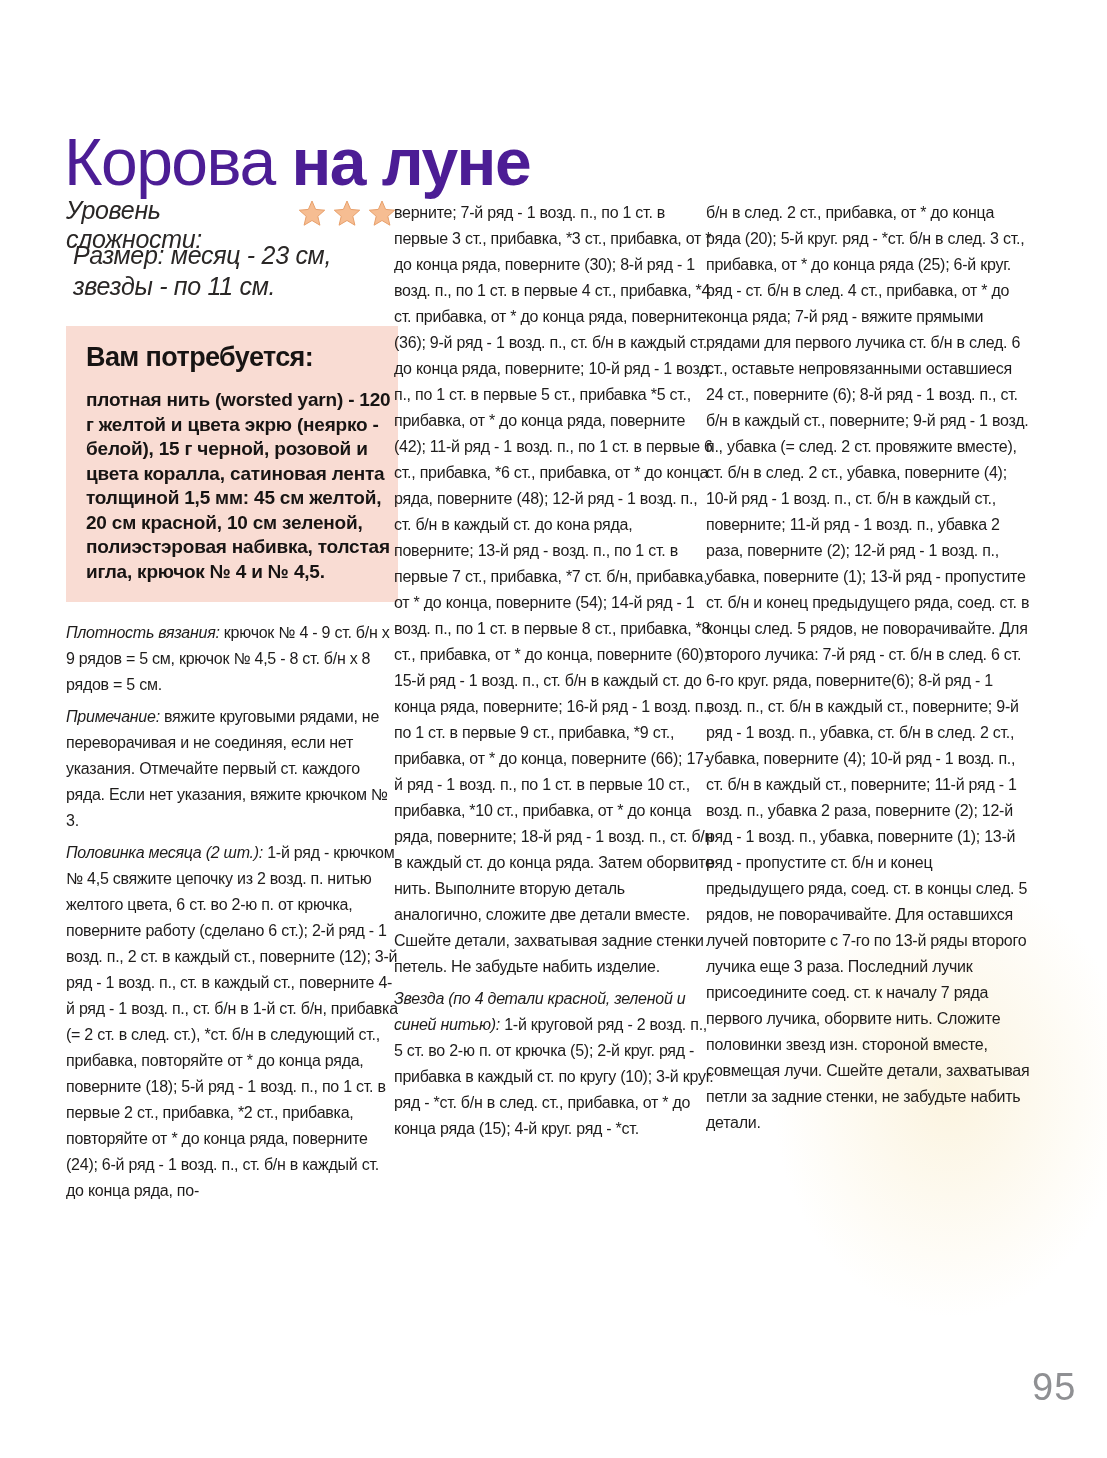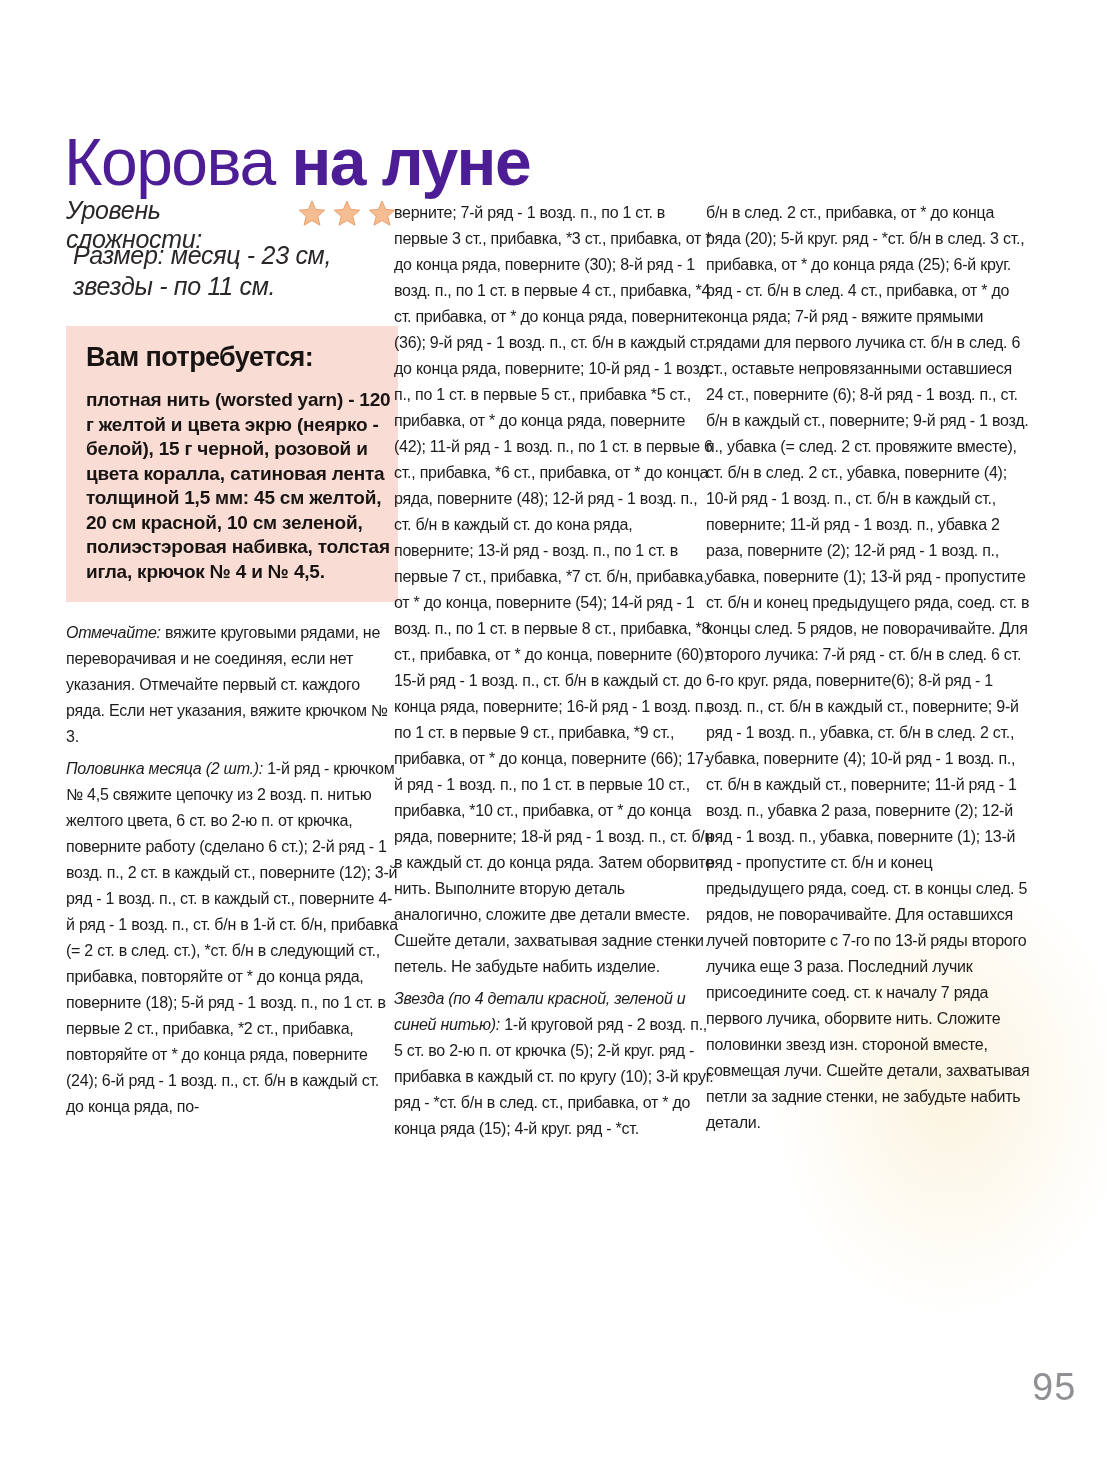--- a/index.html
+++ b/index.html
@@ -57,21 +57,22 @@
         </g>
       </svg>
     </div>
     <p class="meta size">Размер: месяц - 23 см, звезды - по 11 см.</p>
 
     <div class="materials-box">
       <h2>Вам потребуется:</h2>
       <p>плотная нить (worsted yarn) - 120 г желтой и цвета экрю (неярко - белой), 15 г черной, розовой и цвета коралла, сатиновая лента толщиной 1,5 мм: 45 см желтой, 20 см красной, 10 см зеленой, полиэстэровая набивка, толстая игла, крючок № 4 и № 4,5.</p>
     </div>
 
-    <p class="body-p"><em>Отмечайте:</em><span> вяжите круговыми рядами, не переворачивая и не соединяя, если нет указания. Отмечайте первый ст. каждого ряда. Если нет указания, вяжите крючком № 3.</span></p>
+    <p class="body-p"><em>Плотность вязания:</em><span> крючок № 4 - 9 ст. б/н х 9 рядов = 5 см, крючок № 4,5 - 8 ст. б/н х 8 рядов = 5 см.</span></p>
+    <p class="body-p"><em>Примечание:</em><span> вяжите круговыми рядами, не переворачивая и не соединяя, если нет указания. Отмечайте первый ст. каждого ряда. Если нет указания, вяжите крючком № 3.</span></p>
     <p class="body-p"><em>Половинка месяца (2 шт.):</em><span> 1-й ряд - крючком № 4,5 свяжите цепочку из 2 возд. п. нитью желтого цвета, 6 ст. во 2-ю п. от крючка, поверните работу (сделано 6 ст.); 2-й ряд - 1 возд. п., 2 ст. в каждый ст., поверните (12); 3-й ряд - 1 возд. п., ст. в каждый ст., поверните 4-й ряд - 1 возд. п., ст. б/н в 1-й ст. б/н, прибавка (= 2 ст. в след. ст.), *ст. б/н в следующий ст., прибавка, повторяйте от * до конца ряда, поверните (18); 5-й ряд - 1 возд. п., по 1 ст. в первые 2 ст., прибавка, *2 ст., прибавка, повторяйте от * до конца ряда, поверните (24); 6-й ряд - 1 возд. п., ст. б/н в каждый ст. до конца ряда, по-</span></p>
   </div>
 
   <div class="col col-mid">
     <p class="body-p"><em></em><span>верните; 7-й ряд - 1 возд. п., по 1 ст. в первые 3 ст., прибавка, *3 ст., прибавка, от * до конца ряда, поверните (30); 8-й ряд - 1 возд. п., по 1 ст. в первые 4 ст., прибавка, *4 ст. прибавка, от * до конца ряда, поверните (36); 9-й ряд - 1 возд. п., ст. б/н в каждый ст. до конца ряда, поверните; 10-й ряд - 1 возд. п., по 1 ст. в первые 5 ст., прибавка *5 ст., прибавка, от * до конца ряда, поверните (42); 11-й ряд - 1 возд. п., по 1 ст. в первые 6 ст., прибавка, *6 ст., прибавка, от * до конца ряда, поверните (48); 12-й ряд - 1 возд. п., ст. б/н в каждый ст. до кона ряда, поверните; 13-й ряд - возд. п., по 1 ст. в первые 7 ст., прибавка, *7 ст. б/н, прибавка, от * до конца, поверните (54); 14-й ряд - 1 возд. п., по 1 ст. в первые 8 ст., прибавка, *8 ст., прибавка, от * до конца, поверните (60); 15-й ряд - 1 возд. п., ст. б/н в каждый ст. до конца ряда, поверните; 16-й ряд - 1 возд. п., по 1 ст. в первые 9 ст., прибавка, *9 ст., прибавка, от * до конца, поверните (66); 17-й ряд - 1 возд. п., по 1 ст. в первые 10 ст., прибавка, *10 ст., прибавка, от * до конца ряда, поверните; 18-й ряд - 1 возд. п., ст. б/н в каждый ст. до конца ряда. Затем оборвите нить. Выполните вторую деталь аналогично, сложите две детали вместе. Сшейте детали, захватывая задние стенки петель. Не забудьте набить изделие.</span></p>
     <p class="body-p"><em>Звезда (по 4 детали красной, зеленой и синей нитью):</em><span> 1-й круговой ряд - 2 возд. п., 5 ст. во 2-ю п. от крючка (5); 2-й круг. ряд - прибавка в каждый ст. по кругу (10); 3-й круг. ряд - *ст. б/н в след. ст., прибавка, от * до конца ряда (15); 4-й круг. ряд - *ст.</span></p>
   </div>
 
   <div class="col col-right">
     <p class="body-p"><em></em><span>б/н в след. 2 ст., прибавка, от * до конца ряда (20); 5-й круг. ряд - *ст. б/н в след. 3 ст., прибавка, от * до конца ряда (25); 6-й круг. ряд - ст. б/н в след. 4 ст., прибавка, от * до конца ряда; 7-й ряд - вяжите прямыми рядами для первого лучика ст. б/н в след. 6 ст., оставьте непровязанными оставшиеся 24 ст., поверните (6); 8-й ряд - 1 возд. п., ст. б/н в каждый ст., поверните; 9-й ряд - 1 возд. п., убавка (= след. 2 ст. провяжите вместе), ст. б/н в след. 2 ст., убавка, поверните (4); 10-й ряд - 1 возд. п., ст. б/н в каждый ст., поверните; 11-й ряд - 1 возд. п., убавка 2 раза, поверните (2); 12-й ряд - 1 возд. п., убавка, поверните (1); 13-й ряд - пропустите ст. б/н и конец предыдущего ряда, соед. ст. в концы след. 5 рядов, не поворачивайте. Для второго лучика: 7-й ряд - ст. б/н в след. 6 ст. 6-го круг. ряда, поверните(6); 8-й ряд - 1 возд. п., ст. б/н в каждый ст., поверните; 9-й ряд - 1 возд. п., убавка, ст. б/н в след. 2 ст., убавка, поверните (4); 10-й ряд - 1 возд. п., ст. б/н в каждый ст., поверните; 11-й ряд - 1 возд. п., убавка 2 раза, поверните (2); 12-й ряд - 1 возд. п., убавка, поверните (1); 13-й ряд - пропустите ст. б/н и конец предыдущего ряда, соед. ст. в концы след. 5 рядов, не поворачивайте. Для оставшихся лучей повторите с 7-го по 13-й ряды второго лучика еще 3 раза. Последний лучик присоедините соед. ст. к началу 7 ряда первого лучика, оборвите нить. Сложите половинки звезд изн. стороной вместе, совмещая лучи. Сшейте детали, захватывая петли за задние стенки, не забудьте набить детали.</span></p>

